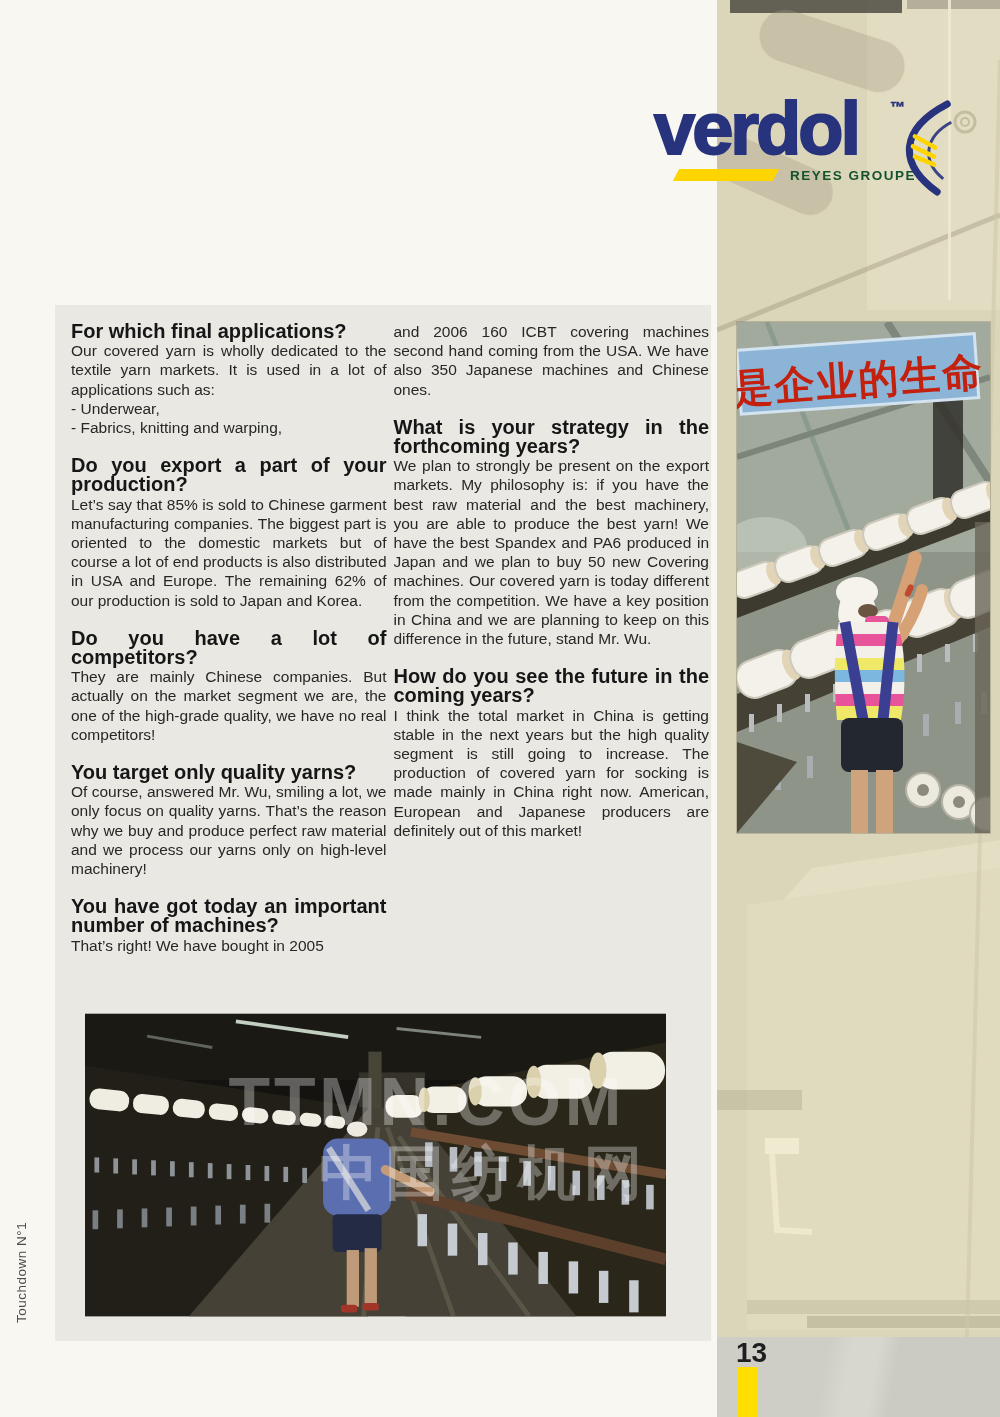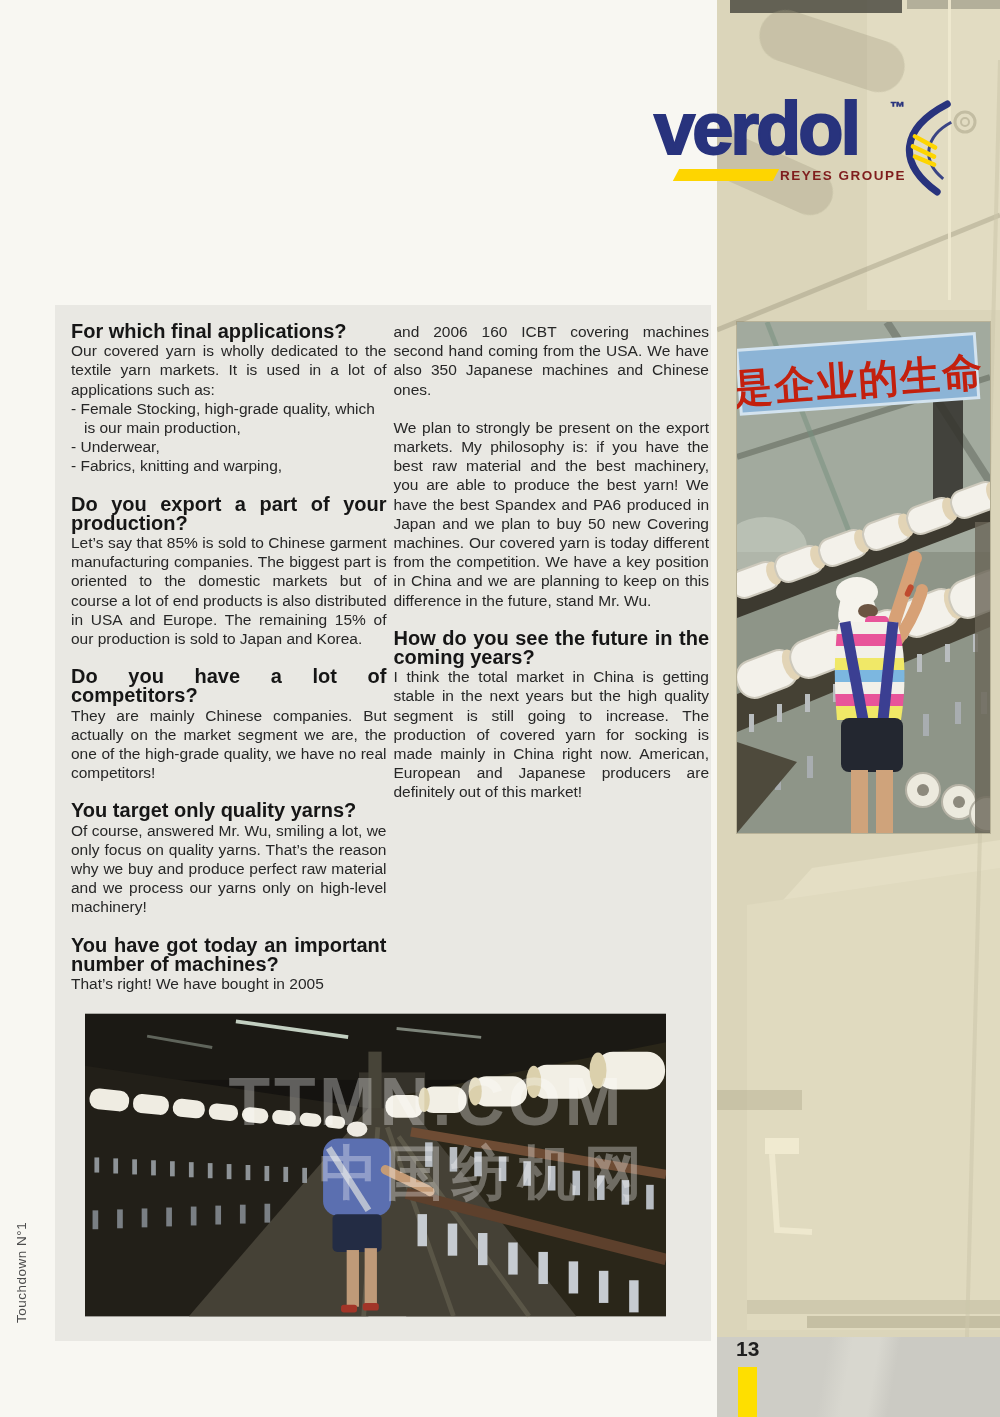--- a/index.html
+++ b/index.html
@@ -19,39 +19,39 @@
   }
   
   .logo { position:absolute; left:650px; top:92px; width:330px; height:115px; }
   .logo-brand {
     position:absolute; left:4px; top:0px; line-height:1;
     font-size:74px; font-weight:bold; letter-spacing:-3px; color:#28337d;
     -webkit-text-stroke:2px #28337d;
   }
   .logo-tm { position:absolute; left:240px; top:6px; font-size:15px; font-weight:bold; color:#28337d; -webkit-text-stroke:0.5px #28337d; }
   .logo-bar { position:absolute; left:26px; top:77px; width:100px; height:12px; background:#fed500; transform:skewX(-28deg); }
-  .logo-tagline { position:absolute; left:130px; top:76px; font-size:13.5px; font-weight:bold; letter-spacing:1.5px; color:#7f1d1d; white-space:nowrap; }
+  .logo-tagline { position:absolute; left:140px; top:76px; font-size:13.5px; font-weight:bold; letter-spacing:1.5px; color:#14532d; white-space:nowrap; }
   .logo-swoosh { position:absolute; left:234px; top:8px; width:80px; height:96px; }
   
   .panel {
     position:absolute; left:55px; top:305px; width:656px; height:1036px;
     background:#e9e8e3;
   }
   .columns { display:flex; gap:7px; padding:17px 2px 0 16px; }
   .col { width:316px; color:#272727; font-size:15.5px; line-height:19.2px; }
   .col h3 { font-size:20px; line-height:19.2px; color:#161616; text-align:justify; }
   .col p { text-align:justify; }
   .qa { margin-bottom:19px; }
   .li { padding-left:13px; text-indent:-13px; text-align:left; }
   
   .right-photo { position:absolute; left:737px; top:322px; width:253px; height:511px; box-shadow:0 0 0 1px rgba(120,115,90,.35); }
   .right-photo svg, .bottom-photo svg { display:block; width:100%; height:100%; }
   .bottom-photo { position:absolute; left:85px; top:1005px; width:581px; height:320px; }
   
-  .page-number { position:absolute; left:736px; top:1337px; font-size:21px; font-weight:bold; color:#1f1f1f; }
+  .page-number { position:absolute; left:736px; top:1337px; font-size:28px; font-weight:bold; color:#1f1f1f; }
   .footer-accent { position:absolute; left:738px; top:1367px; width:19px; height:50px; background:#fedf00; }
   .side-label {
     position:absolute; left:14px; top:1323px; width:140px;
     transform:rotate(-90deg); transform-origin:0 0;
     font-size:13.5px; color:#4c4c4c; letter-spacing:.5px; white-space:nowrap;
   }
 </style>
 </head>
 <body>
 
@@ -102,47 +102,47 @@
     </svg>
   </div>
 
   <div class="panel">
     <div class="columns">
 
       <div class="col">
         <div class="qa">
           <h3>For which final applications?</h3>
           <p>Our covered yarn is wholly dedicated to the textile yarn markets. It is used in a lot of applications such as:</p>
-          <div class="li">- Female Stocking, high-grade quality, which is our main production,</div>
           <div class="li">- Underwear,</div>
           <div class="li">- Fabrics, knitting and warping,</div>
         </div>
         <div class="qa">
           <h3>Do you export a part of your production?</h3>
-          <p>Let’s say that 85% is sold to Chinese garment manufacturing companies. The biggest part is oriented to the domestic markets but of course a lot of end products is also distributed in USA and Europe. The remaining 15% of our production is sold to Japan and Korea.</p>
+          <p>Let’s say that 85% is sold to Chinese garment manufacturing companies. The biggest part is oriented to the domestic markets but of course a lot of end products is also distributed in USA and Europe. The remaining 62% of our production is sold to Japan and Korea.</p>
         </div>
         <div class="qa">
           <h3>Do you have a lot of competitors?</h3>
           <p>They are mainly Chinese companies. But actually on the market segment we are, the one of the high-grade quality, we have no real competitors!</p>
         </div>
         <div class="qa">
           <h3>You target only quality yarns?</h3>
           <p>Of course, answered Mr. Wu, smiling a lot, we only focus on quality yarns. That’s the reason why we buy and produce perfect raw material and we process our yarns only on high-level machinery!</p>
         </div>
         <div class="qa">
           <h3>You have got today an important number of machines?</h3>
           <p>That’s right! We have bought in 2005</p>
         </div>
       </div>
 
       <div class="col">
         <div class="qa">
           <p>and 2006 160 ICBT covering machines second hand coming from the USA.  We have also 350 Japanese machines and Chinese ones.</p>
         </div>
         <div class="qa">
+          <h3>What is your strategy in the forthcoming years?</h3>
           <p>We plan to strongly be present on the export markets. My philosophy is: if you have the best raw material and the best machinery, you are able to produce the best yarn! We have the best Spandex and PA6 produced in Japan and we plan to buy 50 new Covering machines. Our covered yarn is today different from the competition.  We have a key position in China and we are planning to keep on this difference in the future, stand Mr. Wu.</p>
         </div>
         <div class="qa">
           <h3>How do you see the future in the coming years?</h3>
           <p>I think the total market in China is getting stable in the next years but the high quality segment is still going to increase. The production of covered yarn for socking is made mainly in China right now. American, European and Japanese producers are definitely out of this market!</p>
         </div>
       </div>
 
     </div>
   </div>

